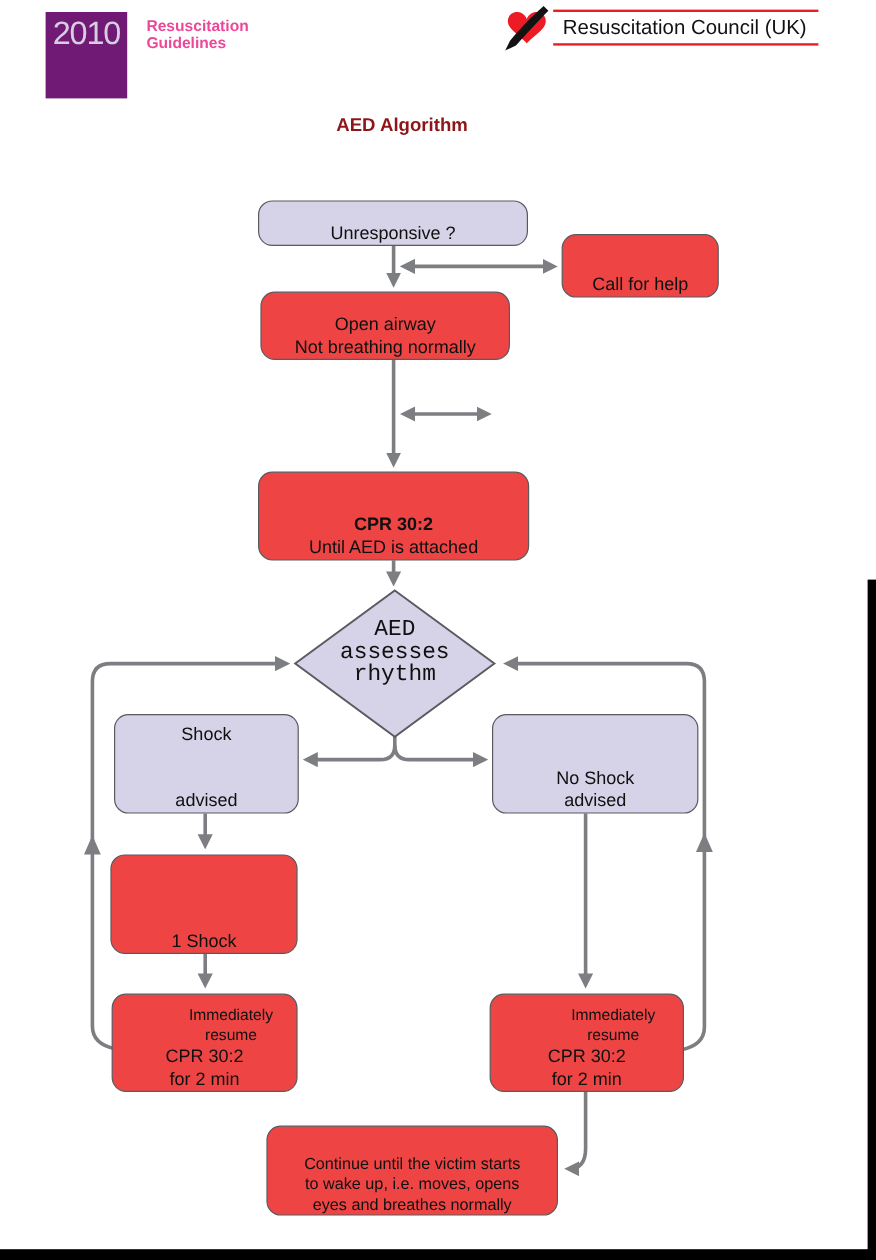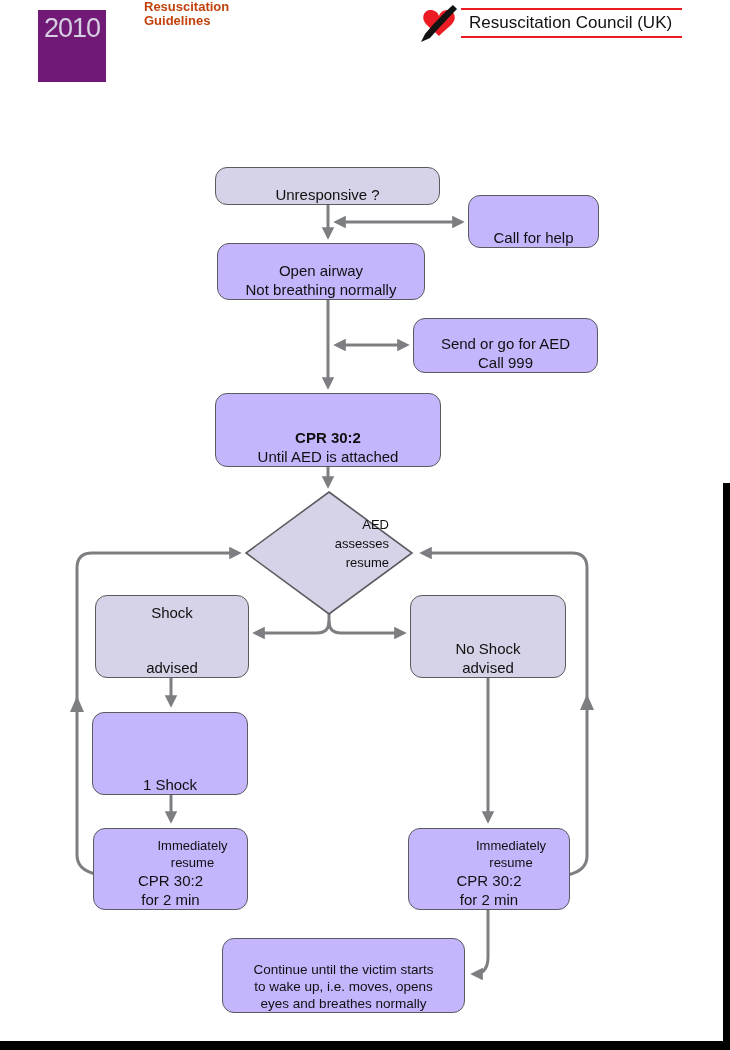--- a/index.html
+++ b/index.html
@@ -3,42 +3,42 @@
 <meta charset="utf-8">
 <style>
   html,body { margin:0; padding:0; background:#fff; }
   .page {
     position:relative; width:730px; height:1050px; background:#ffffff;
     font-family:"Liberation Sans", sans-serif; color:#101010; overflow:hidden;
   }
   
   .year-badge { position:absolute; left:38px; top:10px; width:68px; height:72px; background:#701a75; }
   .year-text { font-size:27px; letter-spacing:-1px; color:#D6CFE2; text-align:center; padding-top:3px; }
-  .guidelines-label { position:absolute; left:122px; top:0; font-size:13px; font-weight:bold; color:#c2410c; line-height:14px;margin-left:22px; }
+  .guidelines-label { position:absolute; left:122px; top:15px; font-size:13px; font-weight:bold; color:#ec4899; line-height:14px; }
   .logo { position:absolute; left:419px; top:5px; height:40px;text-align:center; }
   .logo-text {
     position:absolute; left:42px; top:3px; white-space:nowrap;
     border-top:2px solid #ED1C24; border-bottom:2px solid #ED1C24;
     padding:3px 10px 3px 8px; font-size:17px; color:#111;
   }
   .page-title { position:absolute; left:215px; top:96px; width:240px; text-align:center;
     font-size:15.5px; font-weight:bold; color:#8E1518; }
   
   .node {
     position:absolute; box-sizing:border-box; border:1.6px solid #5A5B5E; border-radius:12px;
     display:flex; flex-direction:column; align-items:center; justify-content:flex-end;
     text-align:center; font-size:15px; line-height:19px;
   }
-  .pink { background:#c4b5fd; }
+  .pink { background:#ef4444; }
   .lav  { background:#D6D2E7; }
   .bold { font-weight:bold; }
   .small { font-size:13px; line-height:17px;margin-left:44px; }
   .tiny  { font-size:13.5px; line-height:17px; }
-  .diamond-label { position:absolute; left:269px; top:515px; width:120px; text-align:right;
-    font-size:13px; line-height:19px; }
+  .diamond-label { position:absolute; left:269px; top:515px; width:120px; text-align:center;
+    font-size:19px; line-height:19px;font-family:Liberation Mono, monospace; }
   .connectors { position:absolute; left:0; top:0; }
   .black-bar { position:absolute; background:#000; }
 </style>
 </head>
 <body>
 
 <div class="page">
 
   <div class="year-badge">
     <div class="year-text">2010</div>
@@ -49,20 +49,21 @@
   </div>
 
   <div class="logo">
     <svg width="42" height="40" viewBox="0 0 42 40">
       <path d="M20,11 C18,3.5 6.5,2.5 4.5,10.5 C2.5,18 11,22 20,31 C29,22 37.5,18 35.5,10.5 C33.5,2.5 22,3.5 20,11 Z" fill="#ED1C24"></path>
       <path d="M34,0 C26,7 14,19 6,29 L2,37 L11,33 C19,24 30,12 38,4 Z" fill="#131313"></path>
     </svg>
     <div class="logo-text">Resuscitation Council (UK)</div>
   </div>
 
+  <div class="page-title">AED Algorithm</div>
 
   <svg class="connectors" width="730" height="1050" viewBox="0 0 730 1050">
     <defs>
       <marker id="ah" viewBox="0 0 10 10" refX="7" refY="5" markerWidth="4.2" markerHeight="4.2" orient="auto-start-reverse">
         <path d="M0,0 L10,5 L0,10 Z" fill="#7D7E81"></path>
       </marker>
     </defs>
     <g stroke="#7D7E81" stroke-width="3" fill="none" stroke-linejoin="round">
       <path d="M328,205 L328,236" marker-end="url(#ah)"></path>
       <path d="M337,222 L461,222" marker-start="url(#ah)" marker-end="url(#ah)"></path>
@@ -91,42 +92,38 @@
 
   <div class="node pink" style="left:468px; top:195px; width:131px; height:53px;">
     <div>Call for help</div>
   </div>
 
   <div class="node pink" style="left:217px; top:243px; width:208px; height:57px;">
     <div>Open airway</div>
     <div>Not breathing normally</div>
   </div>
 
-  <div class="node pink" style="left:413px; top:318px; width:185px; height:55px;">
-    <div>Send or go for AED</div>
-    <div>Call 999</div>
-  </div>
 
   <div class="node pink" style="left:215px; top:393px; width:226px; height:74px;">
     <div class="bold">CPR 30:2</div>
     <div>Until AED is attached</div>
   </div>
 
   <div class="diamond-label">
     <div>AED</div>
     <div>assesses</div>
-    <div>resume</div>
+    <div>rhythm</div>
   </div>
 
   <div class="node lav" style="left:95px; top:595px; width:154px; height:83px;gap:36px;">
     <div>Shock</div>
     <div>advised</div>
   </div>
 
-  <div class="node lav" style="left:410px; top:595px; width:156px; height:83px;">
+  <div class="node lav" style="left:410px; top:595px; width:172px; height:83px;">
     <div>No Shock</div>
     <div>advised</div>
   </div>
 
   <div class="node pink" style="left:92px; top:712px; width:156px; height:83px;">
     <div>1 Shock</div>
   </div>
 
   <div class="node pink" style="left:93px; top:828px; width:155px; height:82px;">
     <div class="small">Immediately resume</div>

